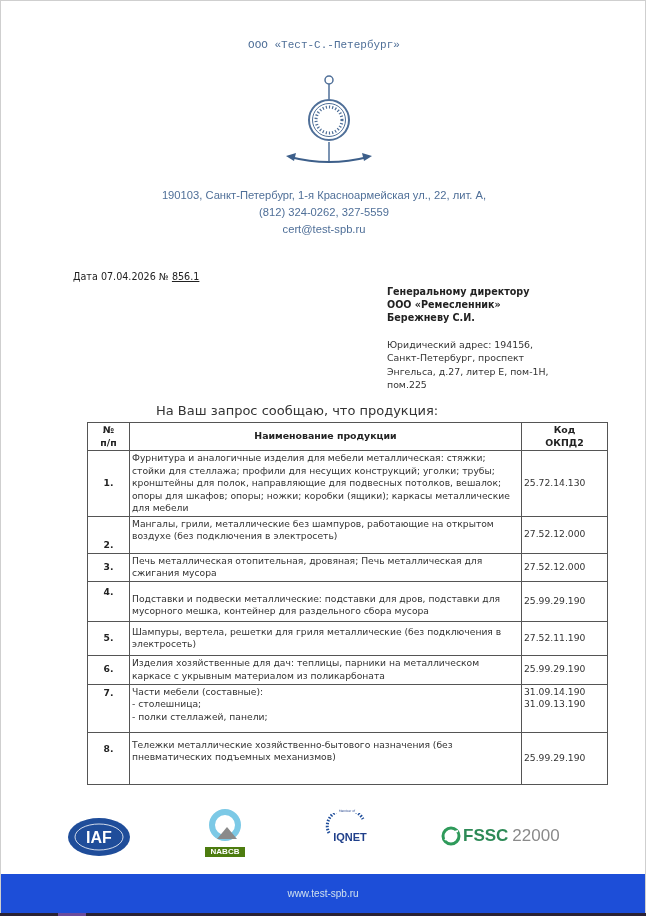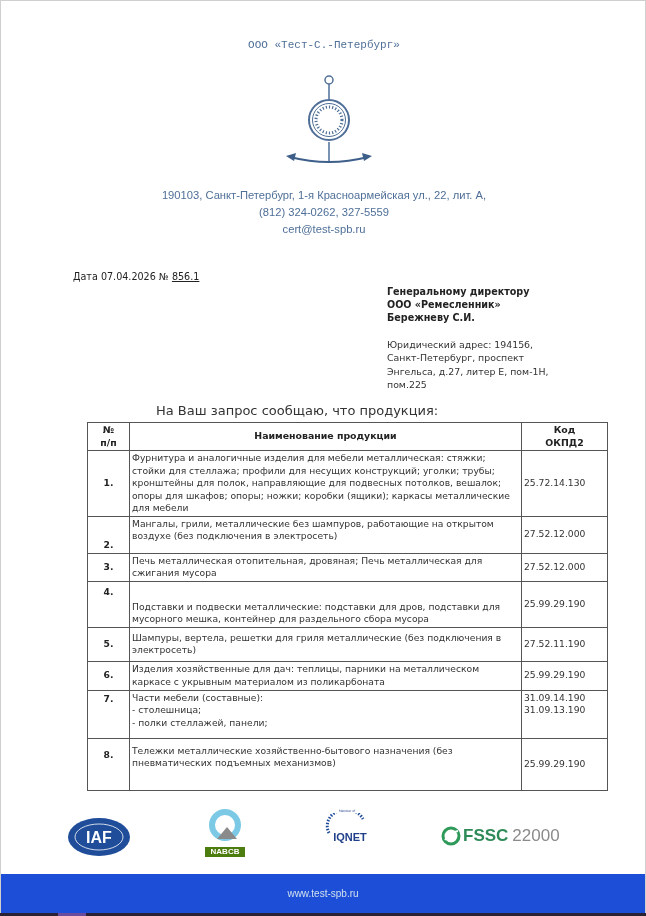--- a/index.html
+++ b/index.html
@@ -101,21 +101,21 @@
         <td style="vertical-align:top">Мангалы, грили, металлические без шампуров, работающие на открытом воздухе (без подключения в электросеть)</td>
         <td class="code">27.52.12.000</td>
       </tr>
       <tr style="height:27px">
         <td class="num">3.</td>
         <td>Печь металлическая отопительная, дровяная; Печь металлическая для сжигания мусора</td>
         <td class="code">27.52.12.000</td>
       </tr>
       <tr style="height:40px">
         <td class="num" style="vertical-align:top;padding-top:4px">4.</td>
-        <td style="vertical-align:top;padding-top:19px">Подставки и подвески металлические: подставки для дров, подставки для мусорного мешка, контейнер для раздельного сбора мусора</td>
+        <td style="vertical-align:top;padding-top:11px">Подставки и подвески металлические: подставки для дров, подставки для мусорного мешка, контейнер для раздельного сбора мусора</td>
         <td class="code">25.99.29.190</td>
       </tr>
       <tr style="height:34px">
         <td class="num">5.</td>
         <td>Шампуры, вертела, решетки для гриля металлические (без подключения в электросеть)</td>
         <td class="code">27.52.11.190</td>
       </tr>
       <tr style="height:29px">
         <td class="num">6.</td>
         <td>Изделия хозяйственные для дач: теплицы, парники на металлическом каркасе с укрывным материалом из поликарбоната</td>

